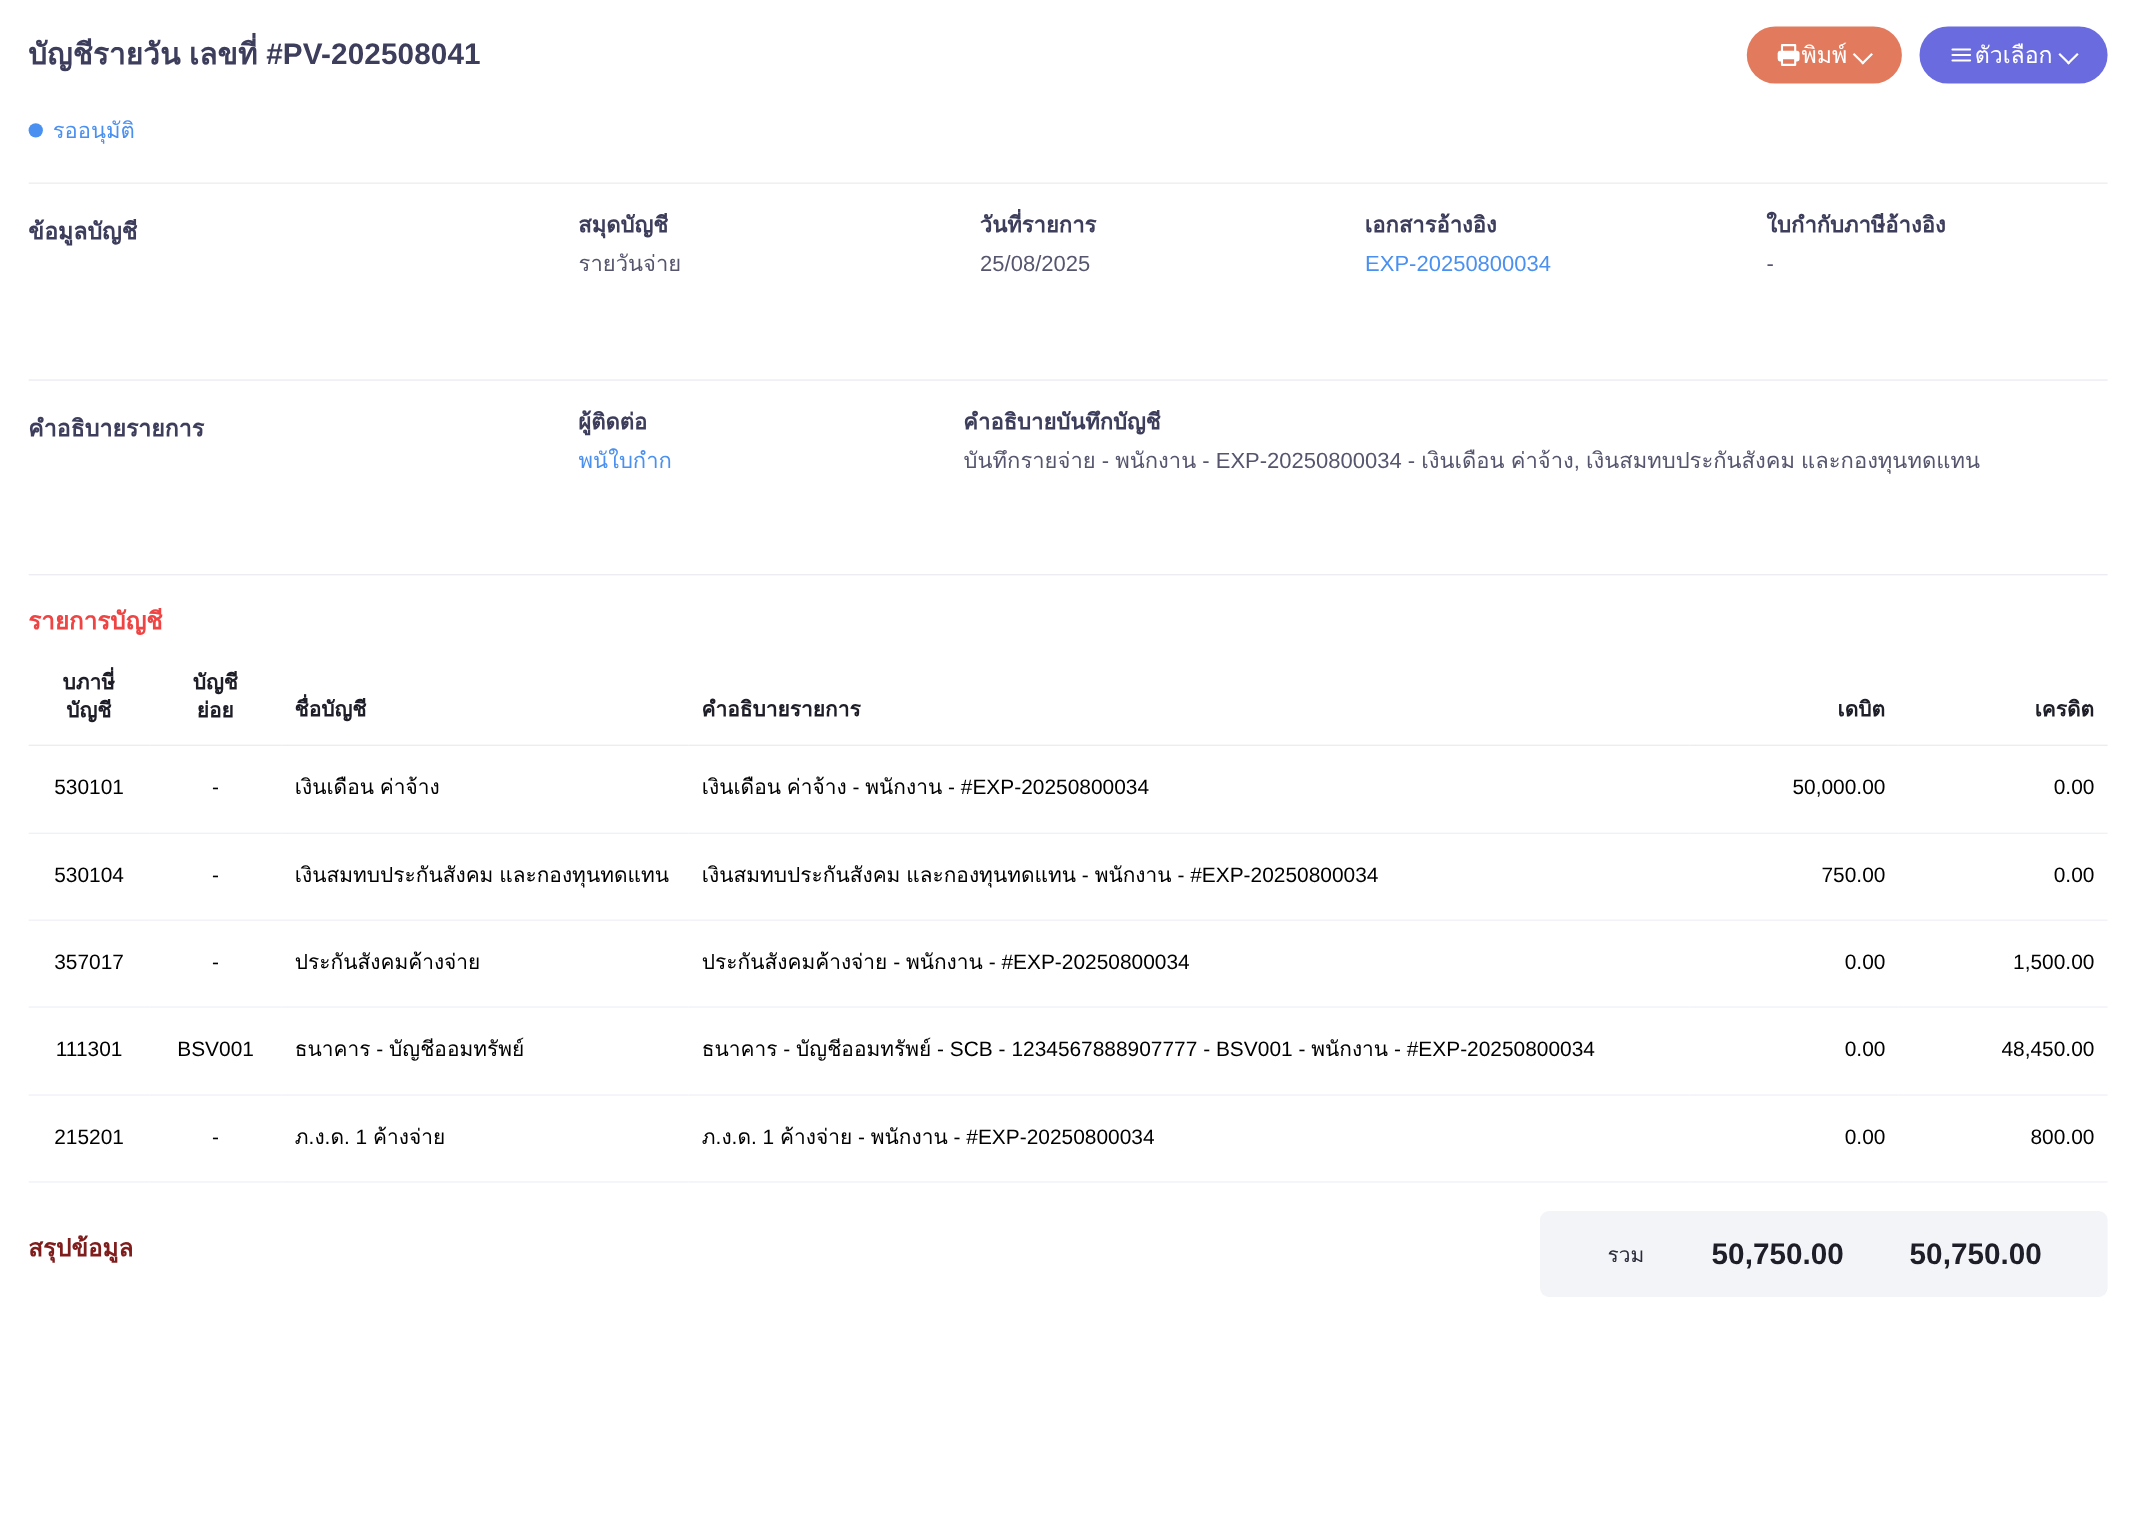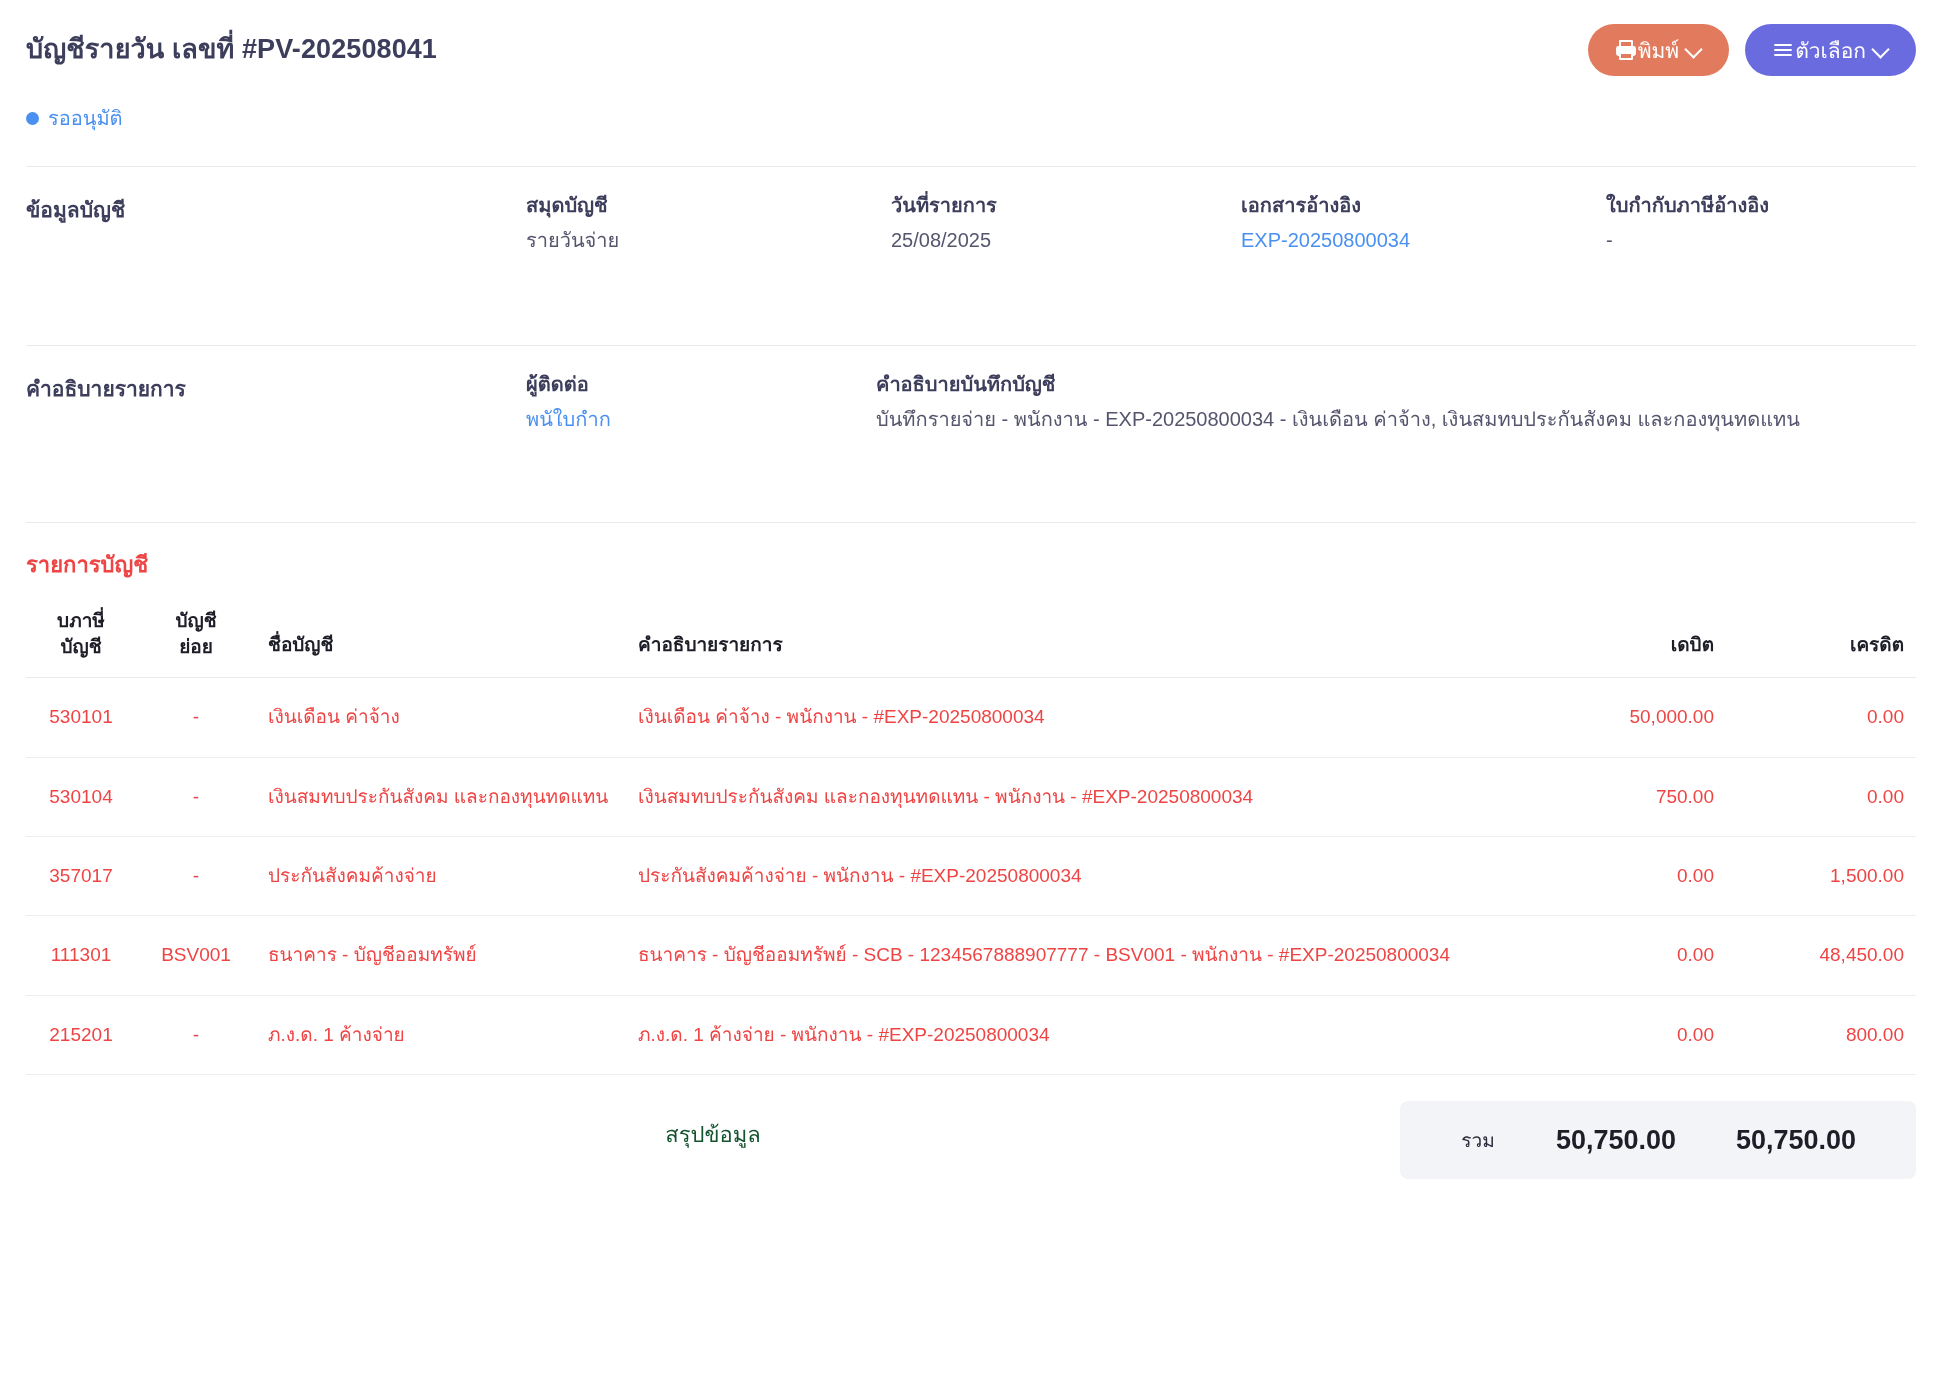--- a/index.html
+++ b/index.html
@@ -73,38 +73,38 @@
   
   .entries { padding: 24px 26px 0 26px; }
   .entries-title { font-size: 22px; font-weight: 700; color: #ef4444; margin-bottom: 26px; }
   table.tbl { width: 100%; border-collapse: collapse; table-layout: fixed; }
   table.tbl th {
     font-size: 19px; font-weight: 700; color: #1e1e28;
     padding: 0 12px 18px 12px; vertical-align: bottom;
     border-bottom: 1px solid #e8e8ef;
   }
   table.tbl td {
-    font-size: 19px; font-weight: 400; color: #ef4444;
+    font-size: 19px; font-weight: 400; color: #000000;
     padding: 24px 12px; vertical-align: middle;
     border-bottom: 1px solid #eceef3;
     line-height: 1.6;
   }
   .c-acct  { width: 110px; text-align: center; }
   .c-sub   { width: 120px; text-align: center; }
   .c-name  { width: 370px; text-align: left; }
   .c-desc  { width: auto;  text-align: left; }
   .c-debit { width: 190px; text-align: right; }
   .c-credit{ width: 190px; text-align: right; }
   th.c-acct, th.c-sub { text-align: center; line-height: 1.35; }
   th.c-name, th.c-desc { text-align: left; }
   th.c-debit, th.c-credit { text-align: right; }
 
   
   .summary { display: flex; align-items: flex-start; padding: 26px 26px 0 26px; }
-  .summary-title { font-size: 22px; font-weight: 400; color: #14532d; flex: 1; padding-top: 16px; text-align: center; }
+  .summary-title { font-size: 22px; font-weight: 700; color: #7f1d1d; flex: 1; padding-top: 16px; }
   .summary-box {
     background: #f3f4f7; border-radius: 8px;
     display: flex; align-items: center;
     width: 516px; height: 78px;
   }
   .sb-label { font-size: 19px; color: #2a2a3a; width: 156px; text-align: center; }
   .sb-val { font-size: 27px; font-weight: 700; color: #1e1e28; width: 180px; text-align: left; padding-right: 12px; }
 </style>
 </head>
 <body>

